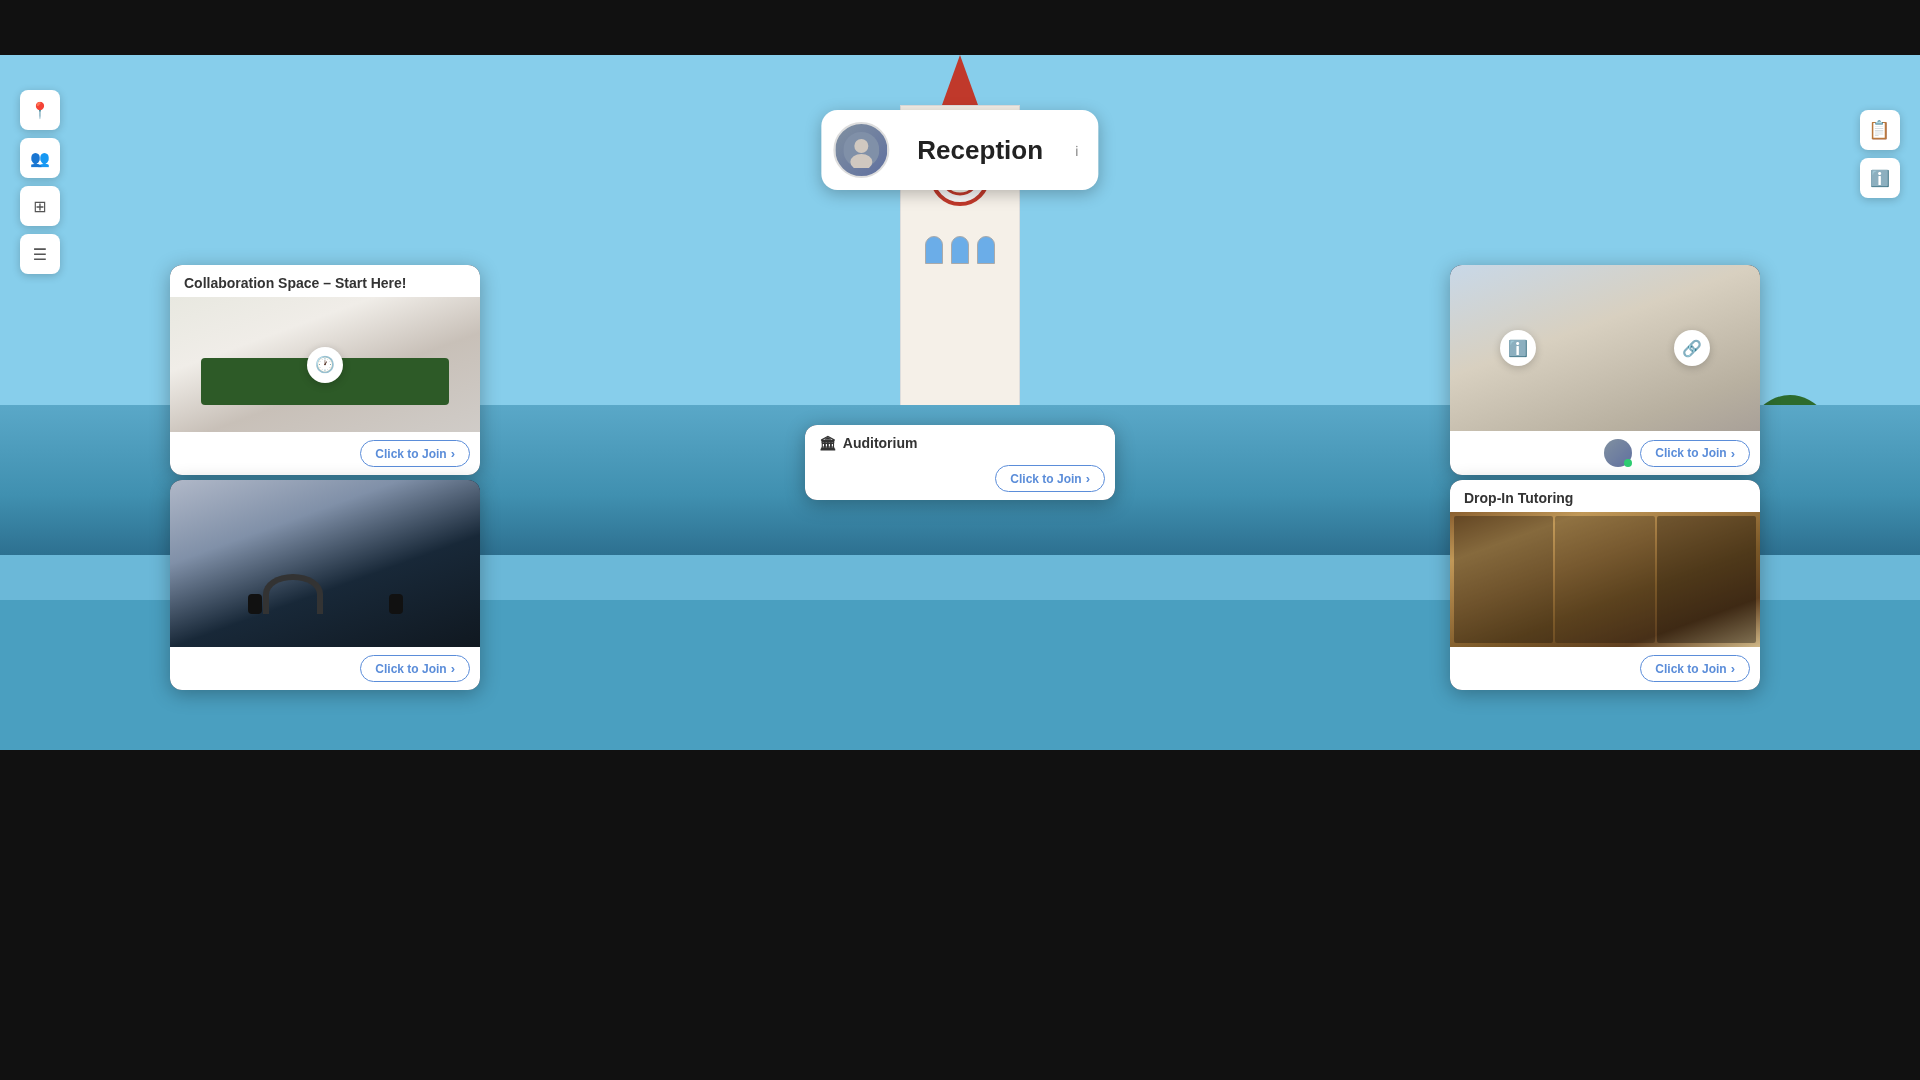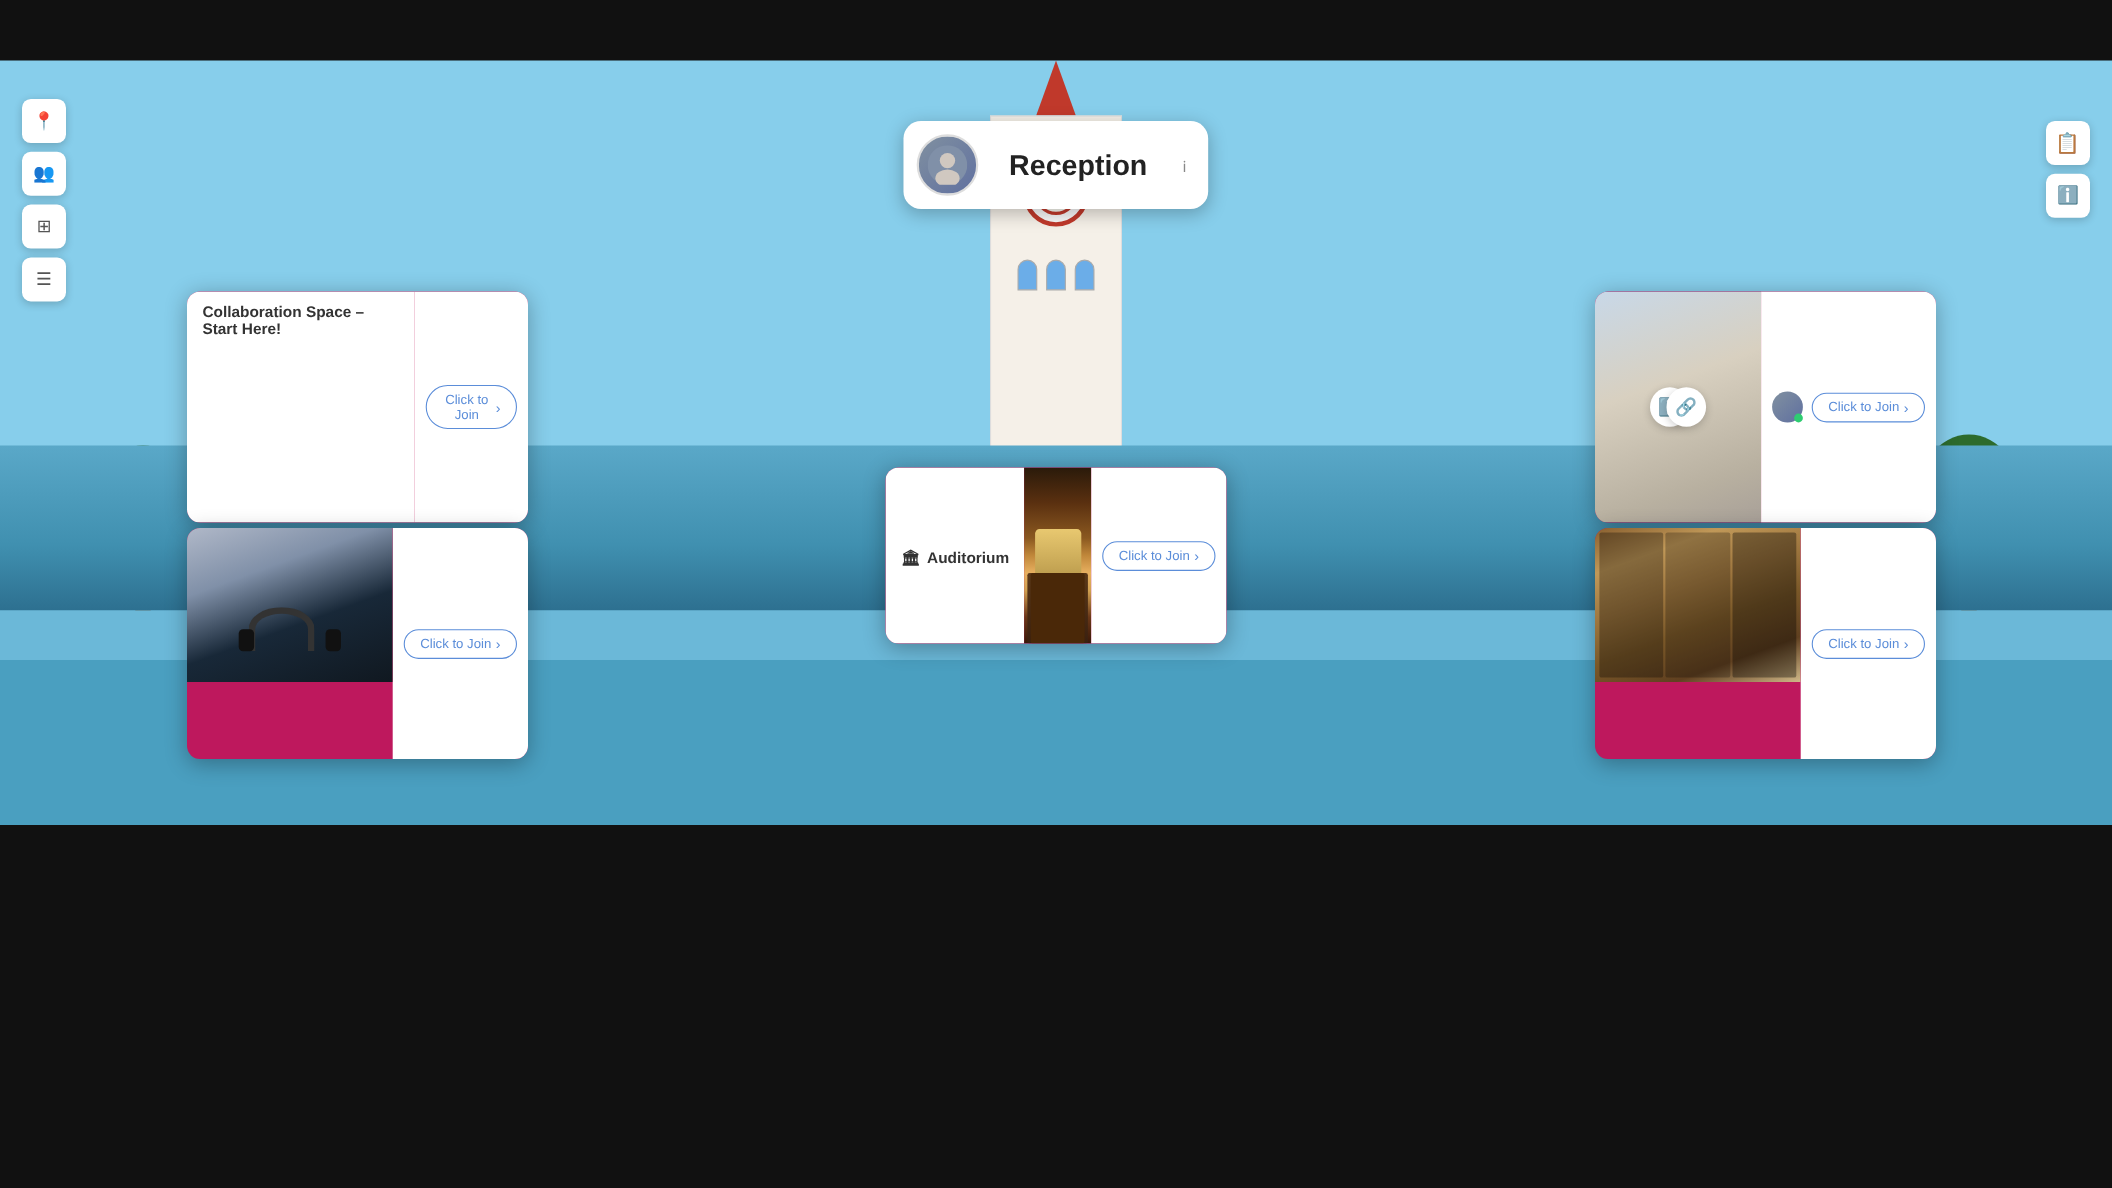--- a/index.html
+++ b/index.html
@@ -248,27 +248,27 @@
       left: 0;
       right: 0;
       bottom: 330px;
       z-index: 50;
       pointer-events: none;
     }
 
     
     .room-card {
       position: absolute;
-      background: #be185d;
+      background: #0f172a;
       border-radius: 12px;
       overflow: hidden;
       box-shadow: 0 4px 20px rgba(0,0,0,0.3);
       pointer-events: all;
       display: flex;
-      flex-direction: row;
+      flex-direction: column;
       justify-content: space-between;
     }
     .room-card-title {
       padding: 10px 14px 6px;
       font-size: 14px;
       font-weight: 600;
       color: #333;
       background: white;
     }
     .room-card-image {
@@ -284,21 +284,21 @@
       background: white;
       gap: 8px;
     }
     .join-btn {
       background: white;
       border: 1.5px solid #5b8dd9;
       color: #5b8dd9;
       padding: 5px 14px;
       border-radius: 20px;
       font-size: 12px;
-      font-weight: 400;
+      font-weight: 700;
       cursor: pointer;
       display: flex;
       align-items: center;
       gap: 4px;
     }
     .join-btn-chevron { font-size: 13px; }
 
     
     .avatar-small {
       width: 28px;
@@ -557,20 +557,21 @@
     </div>
     <div class="room-card-footer">
       <button class="join-btn">
         <span>Click to Join</span>
         <span class="join-btn-chevron">›</span>
       </button>
     </div>
   </div>
 
   <div class="room-card" style="right:160px; top:425px; width:310px; height:210px;">
+    <div class="room-card-title">Drop-In Tutoring</div>
     <div class="room-card-image" style="height:140px;">
       <div class="img-droptutoring" style="height:100%;position:relative;">
 
         <div style="position:absolute;inset:0;display:flex;gap:2px;padding:4px;">
           <div style="flex:1;background:rgba(0,0,0,0.3);border-radius:2px;"></div>
           <div style="flex:1;background:rgba(0,0,0,0.25);border-radius:2px;"></div>
           <div style="flex:1;background:rgba(0,0,0,0.35);border-radius:2px;"></div>
         </div>
       </div>
     </div>

